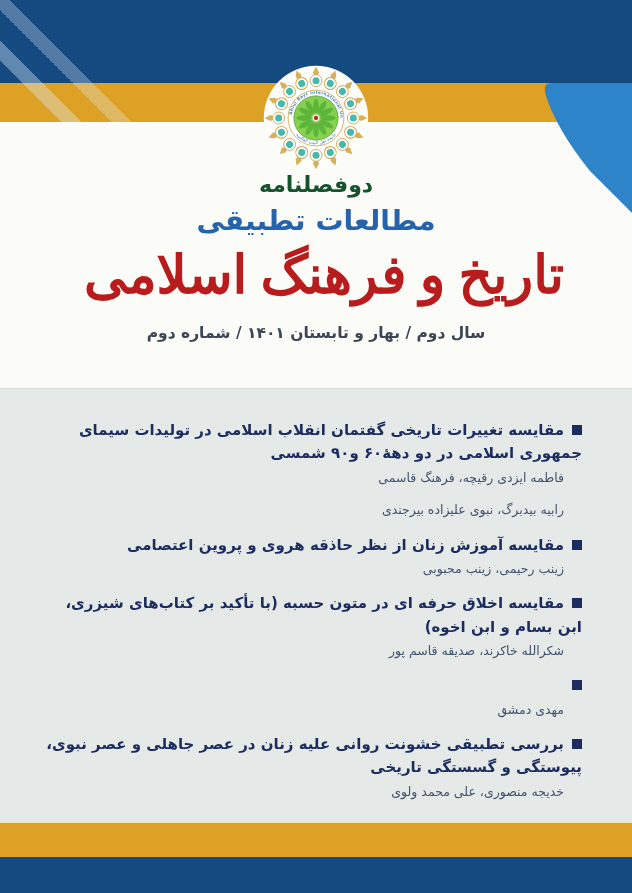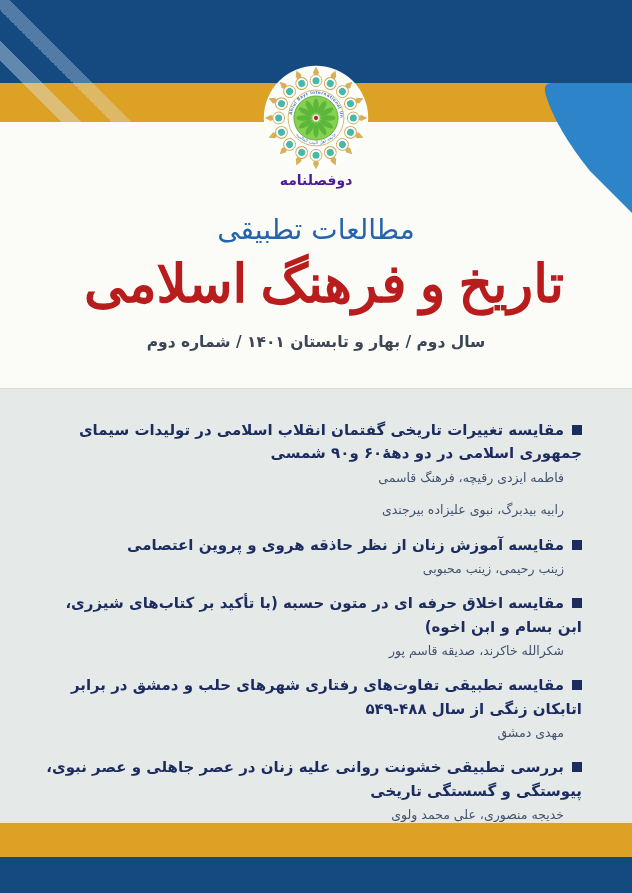--- a/index.html
+++ b/index.html
@@ -23,22 +23,22 @@
       transparent 53.5% 100%);
   }
   .wedge{position:absolute;top:83px;right:0;width:92px;height:132px;}
   
   .band-gold-bottom{position:absolute;top:822px;left:0;width:100%;height:35px;background:#dda125;border-top:1px solid #f2e7c2;}
   .band-blue-bottom{position:absolute;top:857px;left:0;width:100%;height:36px;background:#154a80;}
   
   .logo{position:absolute;top:64px;left:50%;transform:translateX(-50%);width:108px;height:108px;}
   
   .masthead{position:absolute;top:172px;left:0;width:100%;text-align:center;direction:rtl;}
-  .type-label{color:#4c1d95;font-size:14px;font-weight:bold;margin-bottom:25px;}
-  .subtitle{color:#2563ac;font-size:28px;font-weight:normal;margin-bottom:8px;}
+  .type-label{color:#14532d;font-size:22px;font-weight:bold;margin-bottom:7px;}
+  .subtitle{color:#2563ac;font-size:28px;font-weight:bold;margin-bottom:8px;}
   .title{color:#b91c1c;font-size:53px;font-weight:bold;margin:0 0 18px 16px;line-height:1.15;font-family:Liberation Serif, serif;}
   .issue-line{color:#3c4654;font-size:15.5px;font-weight:bold;}
   
   .panel{
     position:absolute;top:388px;left:0;width:100%;height:434px;
     background:#e5eae8;border-top:1px solid #d2dbd9;
     box-sizing:border-box;direction:rtl;
     padding:30px 50px 16px 46px;
   }
   .article{margin-bottom:15px;}
@@ -231,21 +231,21 @@
     <div class="article-title"><span class="bullet"></span><span class="t">مقایسه آموزش زنان از نظر حاذقه هروی و پروین اعتصامی</span></div>
     <div class="article-authors">زینب رحیمی، زینب محبوبی</div>
   </div>
 
   <div class="article">
     <div class="article-title"><span class="bullet"></span><span class="t">مقایسه اخلاق حرفه ای در متون حسبه (با تأکید بر کتاب‌های شیزری، ابن بسام و ابن اخوه)</span></div>
     <div class="article-authors">شکرالله خاکرند، صدیقه قاسم پور</div>
   </div>
 
   <div class="article">
-    <div class="article-title"><span class="bullet"></span><span class="t">مقایسه تطبیقی تفاوت‌های رفتاری شهرهای حلب و دمشق در برابر اتابکان زنگی از سال ۴۸۸-۵۴۹</span></div>
+    <div class="article-title"><span class="bullet"></span></div>
     <div class="article-authors">مهدی دمشق</div>
   </div>
 
   <div class="article">
     <div class="article-title"><span class="bullet"></span><span class="t">بررسی تطبیقی خشونت روانی علیه زنان در عصر جاهلی و عصر نبوی، پیوستگی و گسستگی تاریخی</span></div>
     <div class="article-authors">خدیجه منصوری، علی محمد ولوی</div>
   </div>
 </div>
   </div>
 

